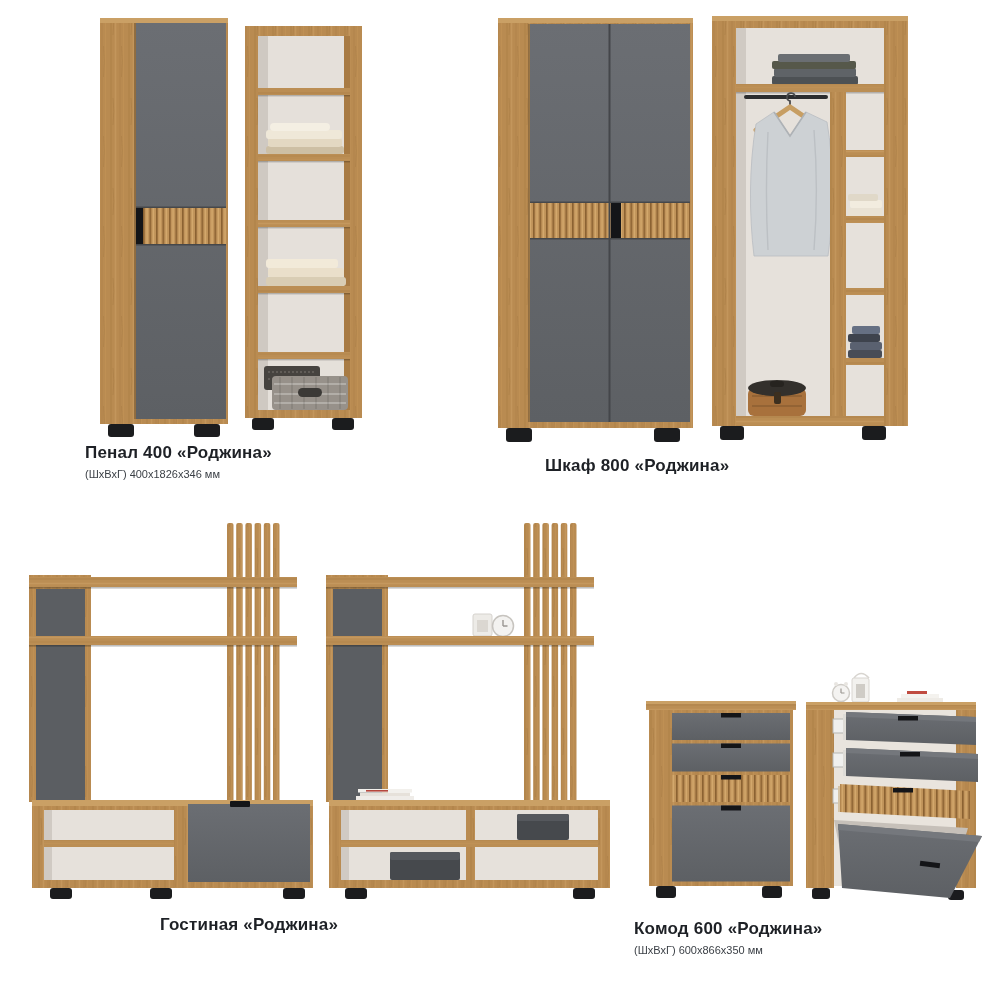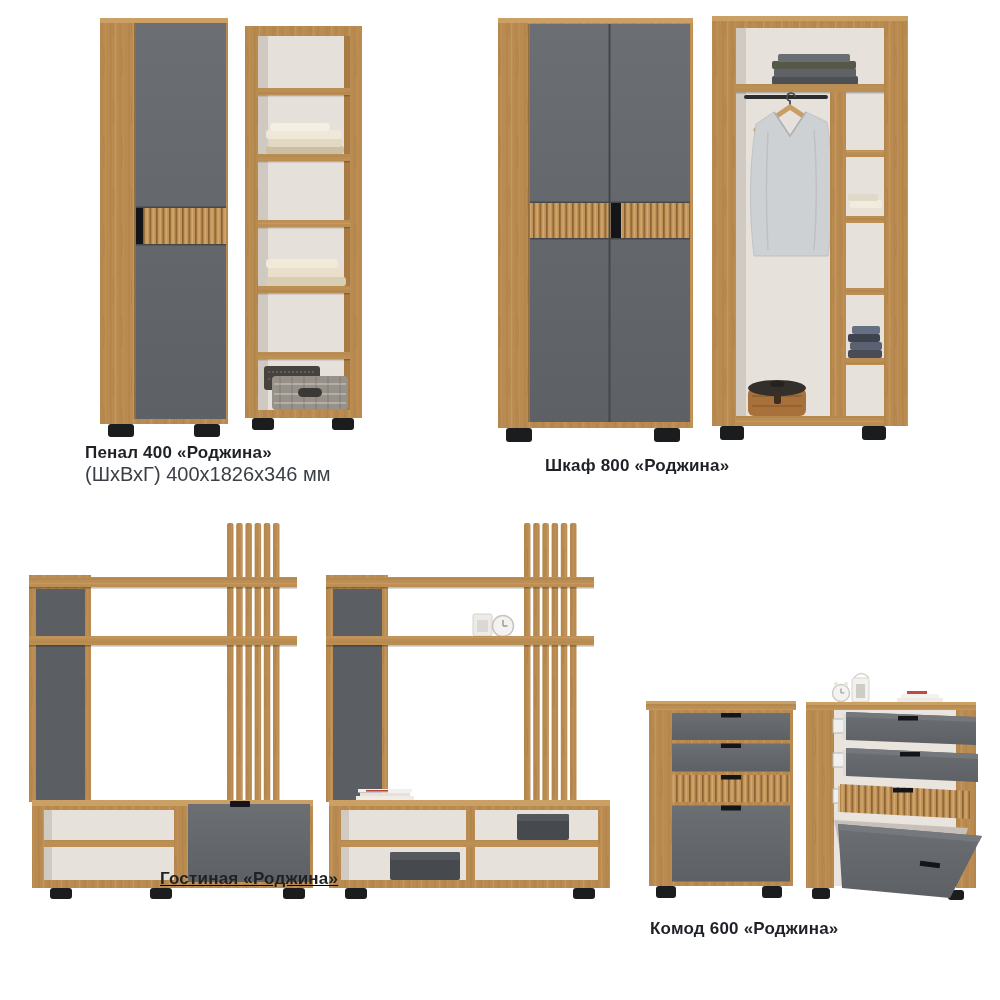--- a/index.html
+++ b/index.html
@@ -3,25 +3,25 @@
 <meta charset="utf-8">
 <style>
   html,body{margin:0;padding:0;background:#ffffff;}
   .page{
     position:relative;width:1000px;height:1000px;background:#ffffff;overflow:hidden;
     font-family:"Liberation Sans", sans-serif;
   }
   .illustrations{position:absolute;left:0;top:0;width:1000px;height:1000px;}
   .caption{position:absolute;text-align:left;line-height:19px;}
   .caption .title{font-weight:700;font-size:17px;color:#1e2126;letter-spacing:.2px;}
-  .caption .dims{font-weight:400;font-size:20px;color:#3a3f45;margin-top:3px;}
+  .caption .dims{font-weight:400;font-size:11px;color:#3a3f45;margin-top:3px;}
   #cap-penal{left:85px;top:443px;width:300px;}
   #cap-shkaf{left:545px;top:456px;width:310px;}
-  #cap-gostinaya{left:160px;top:869px;width:300px;text-decoration:underline;}
-  #cap-komod{left:650px;top:919px;width:300px;}
+  #cap-gostinaya{left:160px;top:915px;width:300px;}
+  #cap-komod{left:634px;top:919px;width:300px;}
 </style>
 </head>
 <body>
 
 <div class="page">
 
   <svg class="illustrations" viewBox="0 0 1000 1000" xmlns="http://www.w3.org/2000/svg">
     <defs>
       <pattern id="woodV" width="18" height="90" patternUnits="userSpaceOnUse">
         <rect width="18" height="90" fill="#b98b51"></rect>
@@ -323,15 +323,16 @@
     <div class="dims">(ШхВхГ) 400x1826x346 мм</div>
   </div>
   <div class="caption" id="cap-shkaf">
     <div class="title">Шкаф 800 «Роджина»</div>
   </div>
   <div class="caption" id="cap-gostinaya">
     <div class="title">Гостиная «Роджина»</div>
   </div>
   <div class="caption" id="cap-komod">
     <div class="title">Комод 600 «Роджина»</div>
+    <div class="dims">(ШхВхГ) 600x866x350 мм</div>
   </div>
 
 </div>
 
 </body></html>

